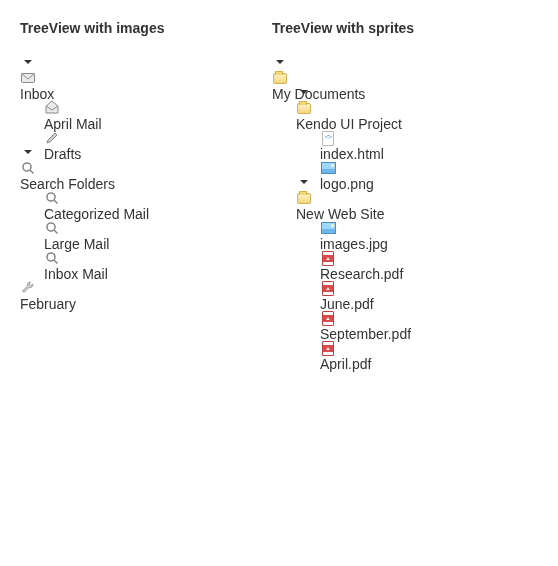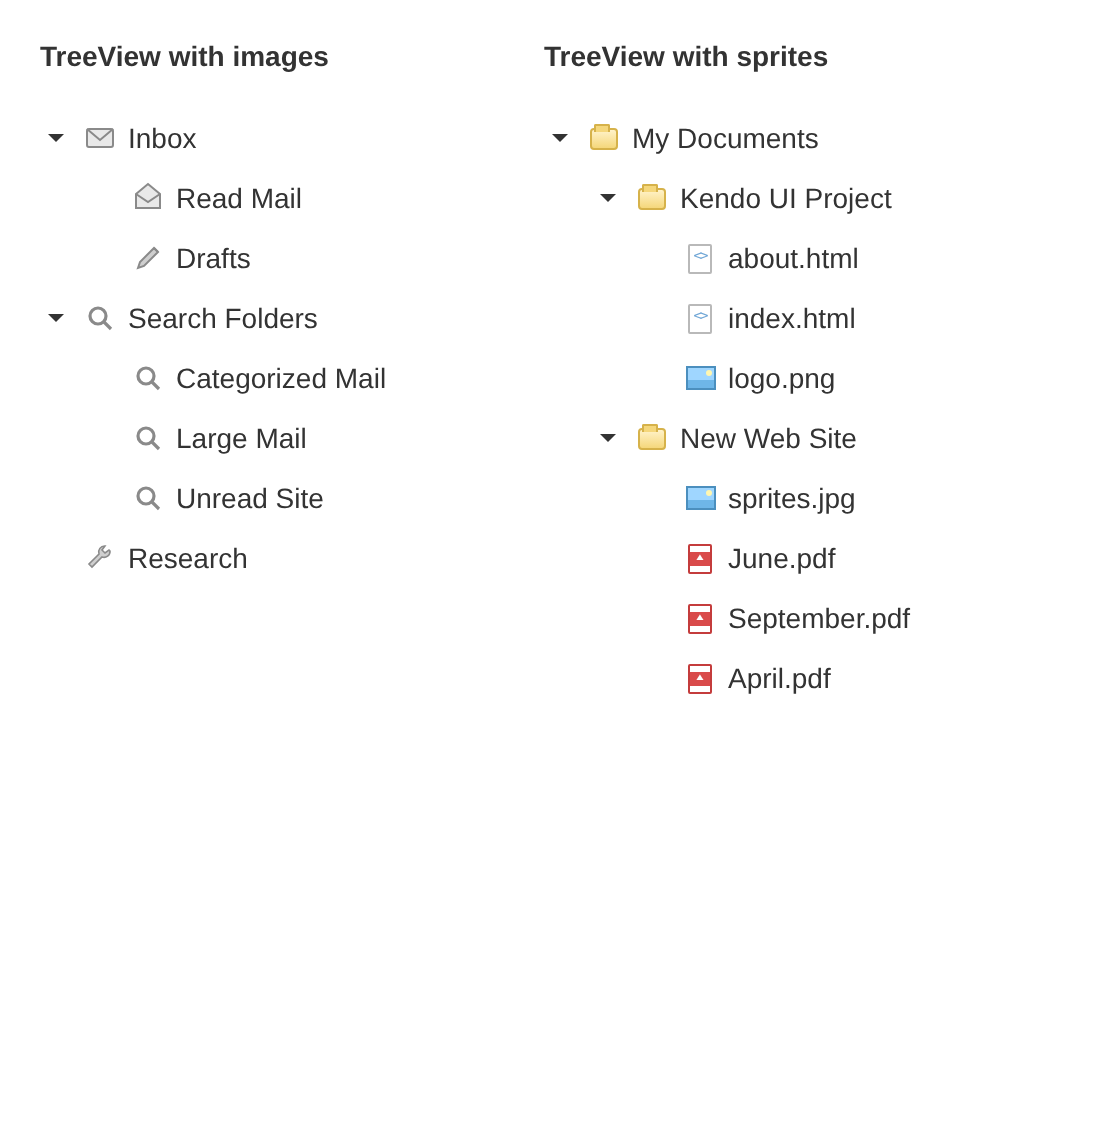--- a/index.html
+++ b/index.html
@@ -29,24 +29,25 @@
   }
   ul.tree, ul.tree ul {
     list-style: none;
     margin: 0;
     padding: 0;
   }
   ul.tree ul { padding-left: 24px; }
   li.node { }
   .row {
     display: flex;
-    align-items: center;
+    align-items: flex-start;
     height: 30px;
     cursor: default;
     user-select: none;
+    flex-direction: column;
   }
   .toggle {
     width: 16px;
     height: 16px;
     display: inline-flex;
     align-items: center;
     justify-content: center;
     margin-right: 6px;
     color: #333;
     cursor: pointer;
@@ -197,21 +198,21 @@
         <ul>
           <li class="node">
             <div class="row">
               <span class="toggle placeholder"></span>
               <span class="icon">
                 <svg viewBox="0 0 16 16" width="16" height="16">
                   <path d="M2 6 L8 1 L14 6 V13 H2 Z" fill="#e9e9e9" stroke="#8a8a8a"></path>
                   <path d="M2 6 L8 10 L14 6" fill="none" stroke="#8a8a8a"></path>
                 </svg>
               </span>
-              <span class="label">Read Mail</span>
+              <span class="label">April Mail</span>
             </div>
           </li>
           <li class="node">
             <div class="row">
               <span class="toggle placeholder"></span>
               <span class="icon">
                 <svg viewBox="0 0 16 16" width="16" height="16">
                   <path d="M3 13 L4 10 L11 3 L13 5 L6 12 Z" fill="#cfcfcf" stroke="#8a8a8a"></path>
                   <path d="M11 3 L13 5" stroke="#8a8a8a"></path>
                 </svg>
@@ -264,35 +265,35 @@
           </li>
           <li class="node">
             <div class="row">
               <span class="toggle placeholder"></span>
               <span class="icon">
                 <svg viewBox="0 0 16 16" width="16" height="16">
                   <circle cx="7" cy="7" r="4" fill="none" stroke="#8a8a8a" stroke-width="1.6"></circle>
                   <line x1="10" y1="10" x2="13.5" y2="13.5" stroke="#8a8a8a" stroke-width="1.6"></line>
                 </svg>
               </span>
-              <span class="label">Unread Site</span>
+              <span class="label">Inbox Mail</span>
             </div>
           </li>
         </ul>
       </li>
 
       <li class="node">
         <div class="row">
           <span class="toggle placeholder"></span>
           <span class="icon">
             <svg viewBox="0 0 16 16" width="16" height="16">
               <path d="M13 4.5 a3 3 0 0 1 -4 3 L4 12.5 l-1.5 -1.5 L7.5 6 a3 3 0 0 1 3 -4 l-1.5 2 1.5 1.5 2 -1.5 Z" fill="#cfcfcf" stroke="#8a8a8a" stroke-width="0.8"></path>
             </svg>
           </span>
-          <span class="label">Research</span>
+          <span class="label">February</span>
         </div>
       </li>
 
     </ul>
   </div>
 
   <div class="col">
     <h4 class="title">TreeView with sprites</h4>
     <ul class="tree">
 
@@ -322,29 +323,20 @@
                 </span>
               <span class="label">Kendo UI Project</span>
             </div>
             <ul>
               <li class="node">
                 <div class="row">
                   <span class="toggle placeholder"></span>
                   <span class="icon">
                       <span class="ico-html"></span>
                     </span>
-                  <span class="label">about.html</span>
-                </div>
-              </li>
-              <li class="node">
-                <div class="row">
-                  <span class="toggle placeholder"></span>
-                  <span class="icon">
-                      <span class="ico-html"></span>
-                    </span>
                   <span class="label">index.html</span>
                 </div>
               </li>
               <li class="node">
                 <div class="row">
                   <span class="toggle placeholder"></span>
                   <span class="icon">
                       <span class="ico-image"></span>
                     </span>
                   <span class="label">logo.png</span>
@@ -365,21 +357,30 @@
                 </span>
               <span class="label">New Web Site</span>
             </div>
             <ul>
               <li class="node">
                 <div class="row">
                   <span class="toggle placeholder"></span>
                   <span class="icon">
                       <span class="ico-image"></span>
                     </span>
-                  <span class="label">sprites.jpg</span>
+                  <span class="label">images.jpg</span>
+                </div>
+              </li>
+              <li class="node">
+                <div class="row">
+                  <span class="toggle placeholder"></span>
+                  <span class="icon">
+                      <span class="ico-pdf"></span>
+                    </span>
+                  <span class="label">Research.pdf</span>
                 </div>
               </li>
             </ul>
           </li>
 
           <li class="node">
             <ul>
               <li class="node">
                 <div class="row">
                   <span class="toggle placeholder"></span>

